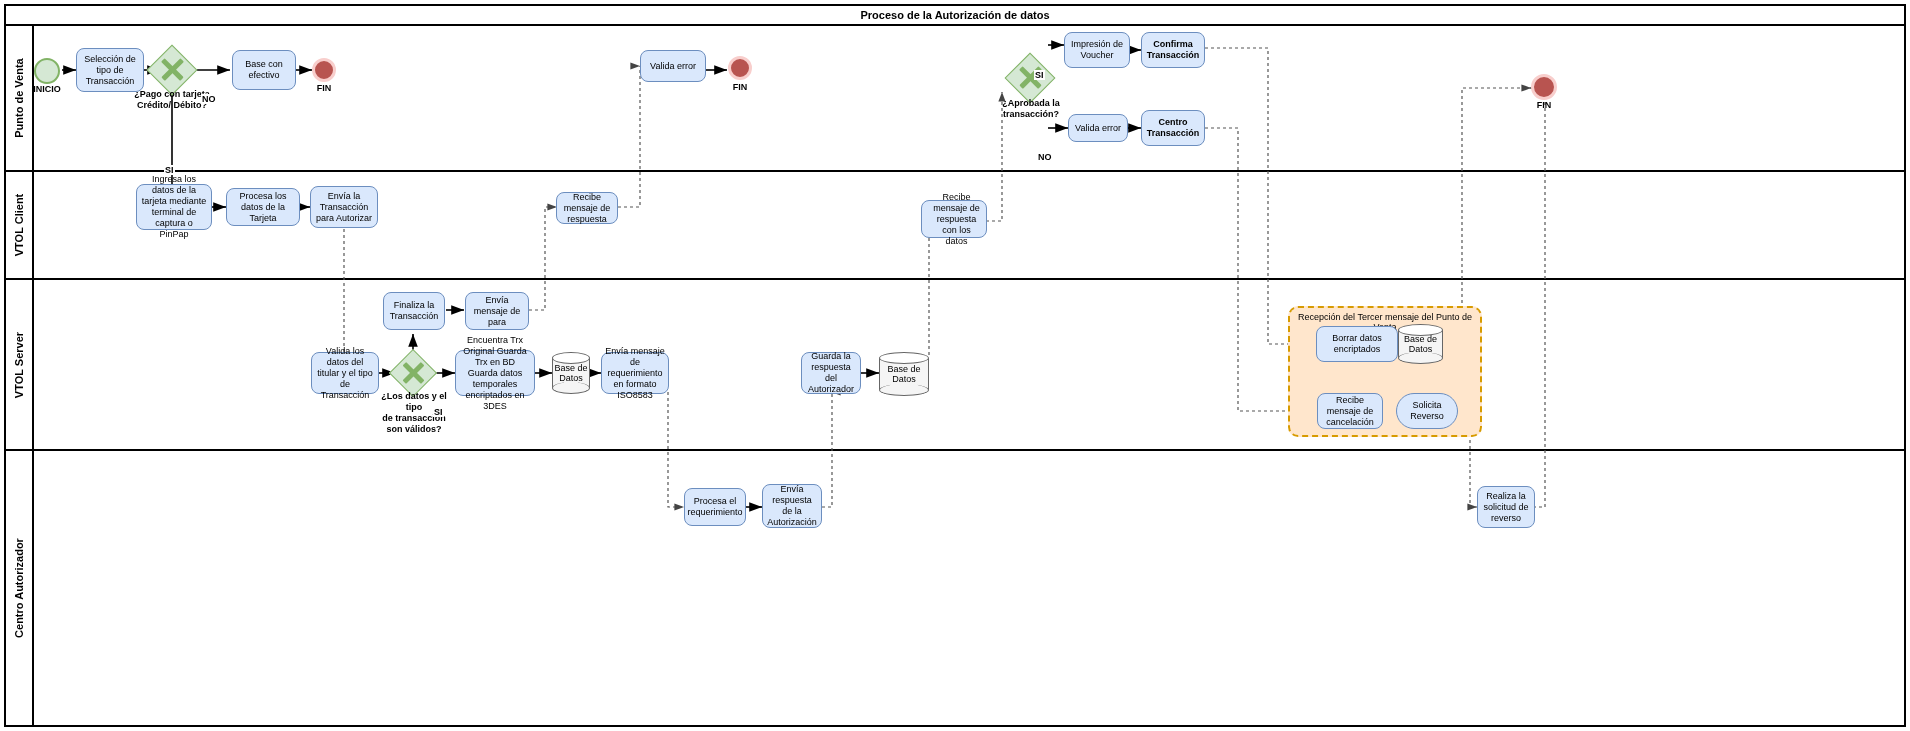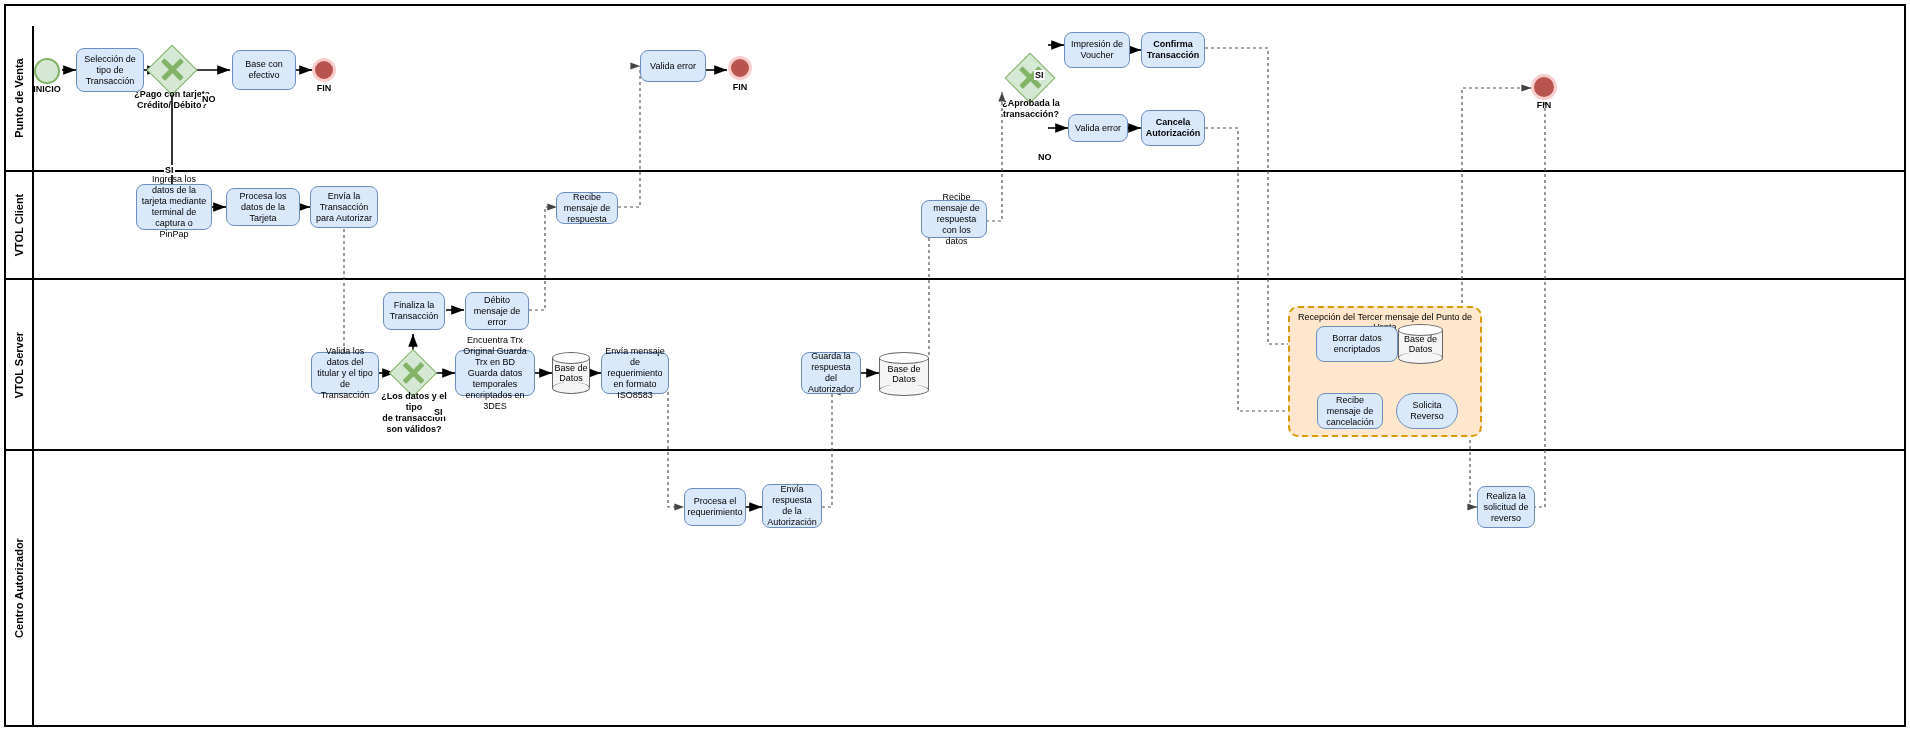--- a/index.html
+++ b/index.html
@@ -77,20 +77,21 @@
   .edge-label{position:absolute;font-size:9px;font-weight:bold;color:#000;
     background:#fff;padding:0 1px;white-space:nowrap;margin-top:32px;}
 </style>
 </head>
 <body>
 
 <div id="canvas">
 
   <div class="pool" style="left:4px;top:4px;width:1902px;height:723px;">
 
+    <div class="pool-title">Proceso de la Autorización de datos</div>
 
     <div class="lane" style="top:20px;height:146px;width:100%;">
       <div class="lane-label">
         <span>Punto de Venta</span>
       </div>
     </div>
 
     <div class="lane" style="top:166px;height:108px;width:100%;">
       <div class="lane-label">
         <span>VTOL Client</span>
@@ -219,33 +220,33 @@
     <span style="white-space:pre-line;">¿Aprobada la
 transacción?</span>
   </div>
   <div class="edge-label" style="left:1034px;top:38px;">SI</div>
   <div class="edge-label" style="left:1037px;top:120px;">NO</div>
 
   <div class="task" style="left:1064px;top:32px;width:66px;height:36px;">Impresión de Voucher</div>
   <div class="task bold" style="left:1141px;top:32px;width:64px;height:36px;">Confirma Transacción</div>
 
   <div class="task" style="left:1068px;top:114px;width:60px;height:28px;">Valida error</div>
-  <div class="task bold" style="left:1141px;top:110px;width:64px;height:36px;">Cancela Autorización</div>
+  <div class="task bold" style="left:1141px;top:110px;width:64px;height:36px;">Centro Transacción</div>
 
   <div class="evt evt-end" style="left:1531px;top:74px;width:26px;height:26px;"></div>
   <div class="evt-label" style="left:1520px;top:100px;width:48px;">FIN</div>
 
   <div class="task" style="left:136px;top:184px;width:76px;height:46px;">Ingresa los datos de la tarjeta mediante terminal de captura o PinPap</div>
   <div class="task" style="left:226px;top:188px;width:74px;height:38px;">Procesa los datos de la Tarjeta</div>
   <div class="task" style="left:310px;top:186px;width:68px;height:42px;">Envía la Transacción para Autorizar</div>
   <div class="task" style="left:556px;top:192px;width:62px;height:32px;">Recibe mensaje de respuesta</div>
   <div class="task" style="left:921px;top:200px;width:66px;height:38px;padding-left:8px;">Recibe mensaje de respuesta con los datos</div>
 
   <div class="task" style="left:383px;top:292px;width:62px;height:38px;">Finaliza la Transacción</div>
-  <div class="task" style="left:465px;top:292px;width:64px;height:38px;">Débito mensaje de error</div>
+  <div class="task" style="left:465px;top:292px;width:64px;height:38px;">Envía mensaje de para</div>
 
   <div class="edge-label" style="left:404px;top:339px;">NO</div>
 
   <div class="task" style="left:311px;top:352px;width:68px;height:42px;">Valida los datos del titular y el tipo de Transacción</div>
 
   <div class="gw" style="left:396px;top:356px;width:34px;height:34px;">
     <div class="dia"></div>
       <div class="xm"></div>
   </div>
   <div class="gw-label" style="left:378px;top:391px;width:72px;">

